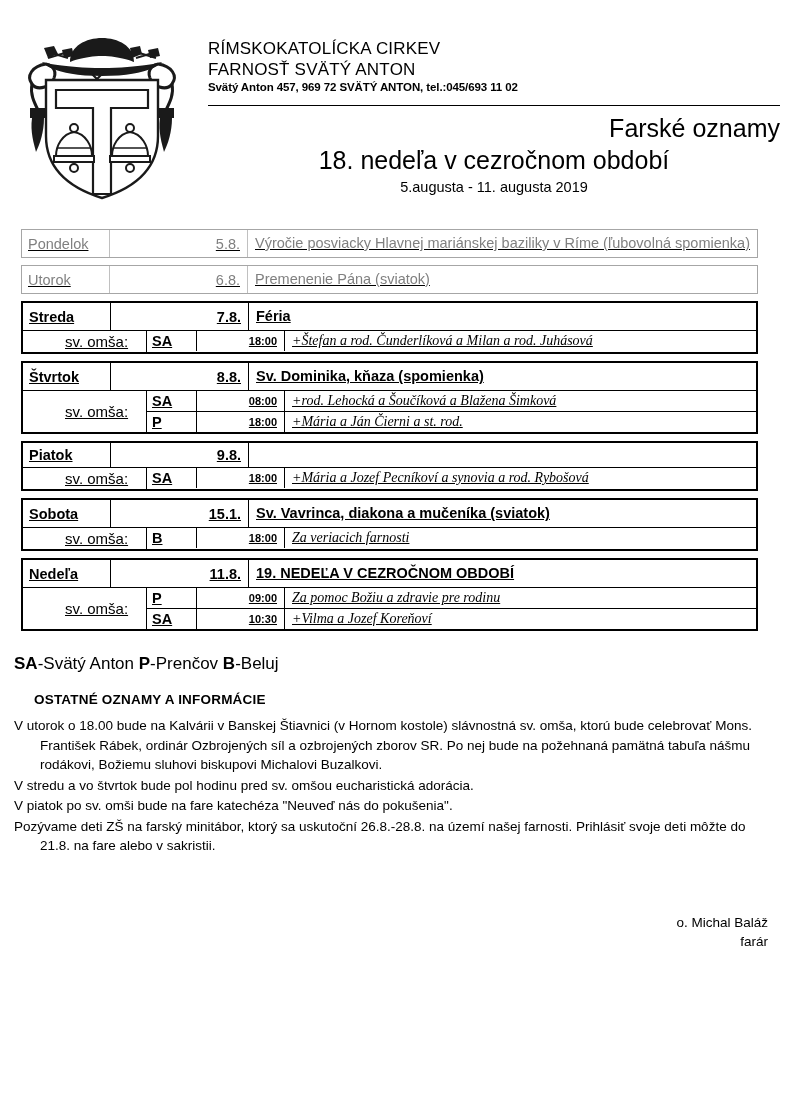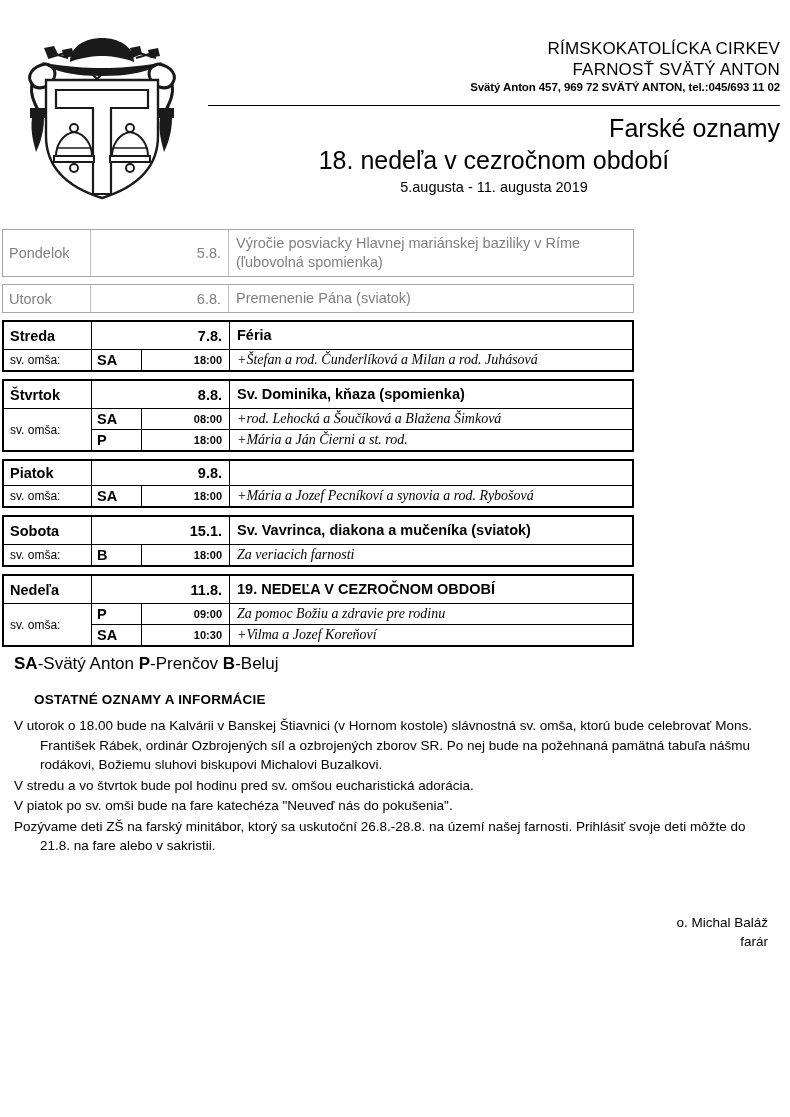--- a/index.html
+++ b/index.html
@@ -26,21 +26,21 @@
     left: 12px;
     top: 24px;
     width: 180px;
     height: 180px;
   }
   .header-text {
     position: absolute;
     left: 208px;
     top: 38px;
     width: 572px;
-    text-align: right;
+    text-align: left;
   }
   .org-line1, .org-line2 {
     font-size: 17px;
     line-height: 21px;
     letter-spacing: 0.2px;
   }
   .org-addr {
     font-size: 11.5px;
     line-height: 15px;
     font-weight: bold;
@@ -71,23 +71,24 @@
     line-height: 32px;
   }
   .daterange {
     font-size: 14.5px;
     line-height: 22px;
   }
 
   
   .schedule {
     position: absolute;
-    left: 2px;
+    left: 21px;
     top: 229px;
-    width: 632px;
+    width: 737px;
+    text-decoration: underline;
   }
   .day-block {
     border: 2px solid #000;
     margin-bottom: 7px;
     box-sizing: border-box;
   }
   .day-block.muted {
     border: 1.5px solid #a6a6a6;
     color: #808080;
   }
@@ -151,24 +152,25 @@
 
   
   .masses {
     display: flex;
   }
   .masslabel {
     width: 88px;
     flex: 0 0 88px;
     box-sizing: border-box;
     padding: 2px 6px;
-    font-size: 12px;
+    font-size: 15px;
     display: flex;
     align-items: center;
     border-right: 1.5px solid #000;
+    margin-left: 36px;
   }
   .masslist {
     flex: 1 1 auto;
   }
   .massrow {
     display: flex;
     border-bottom: 1.5px solid #000;
   }
   .massrow:last-child {
     border-bottom: none;

